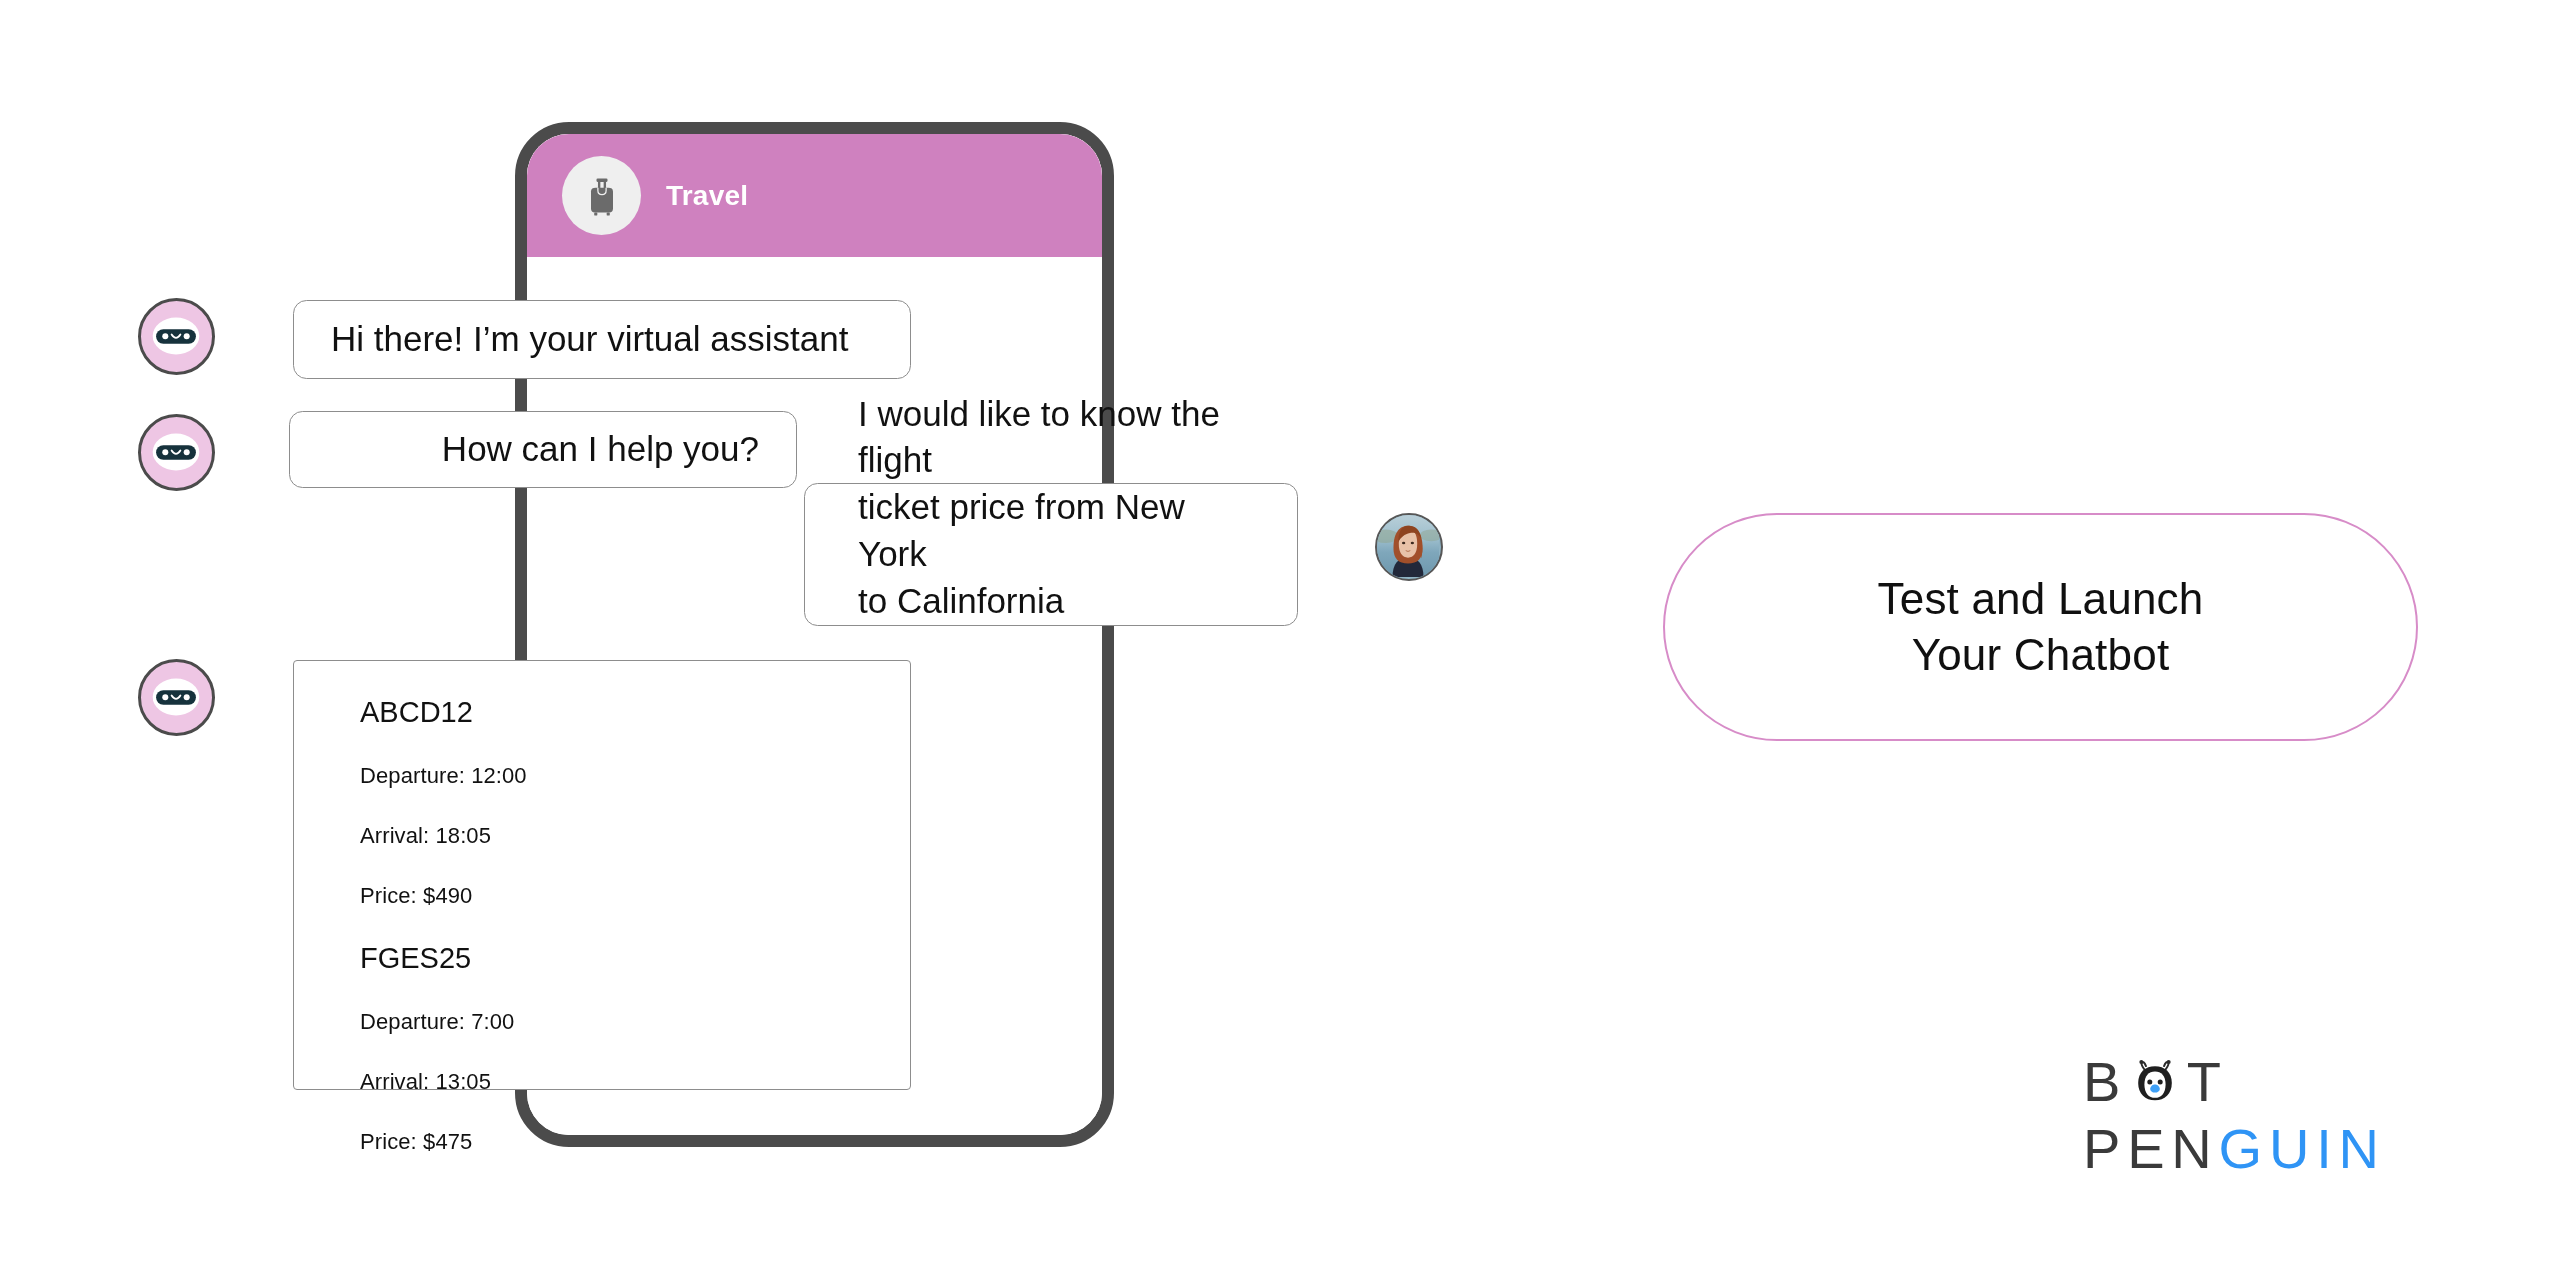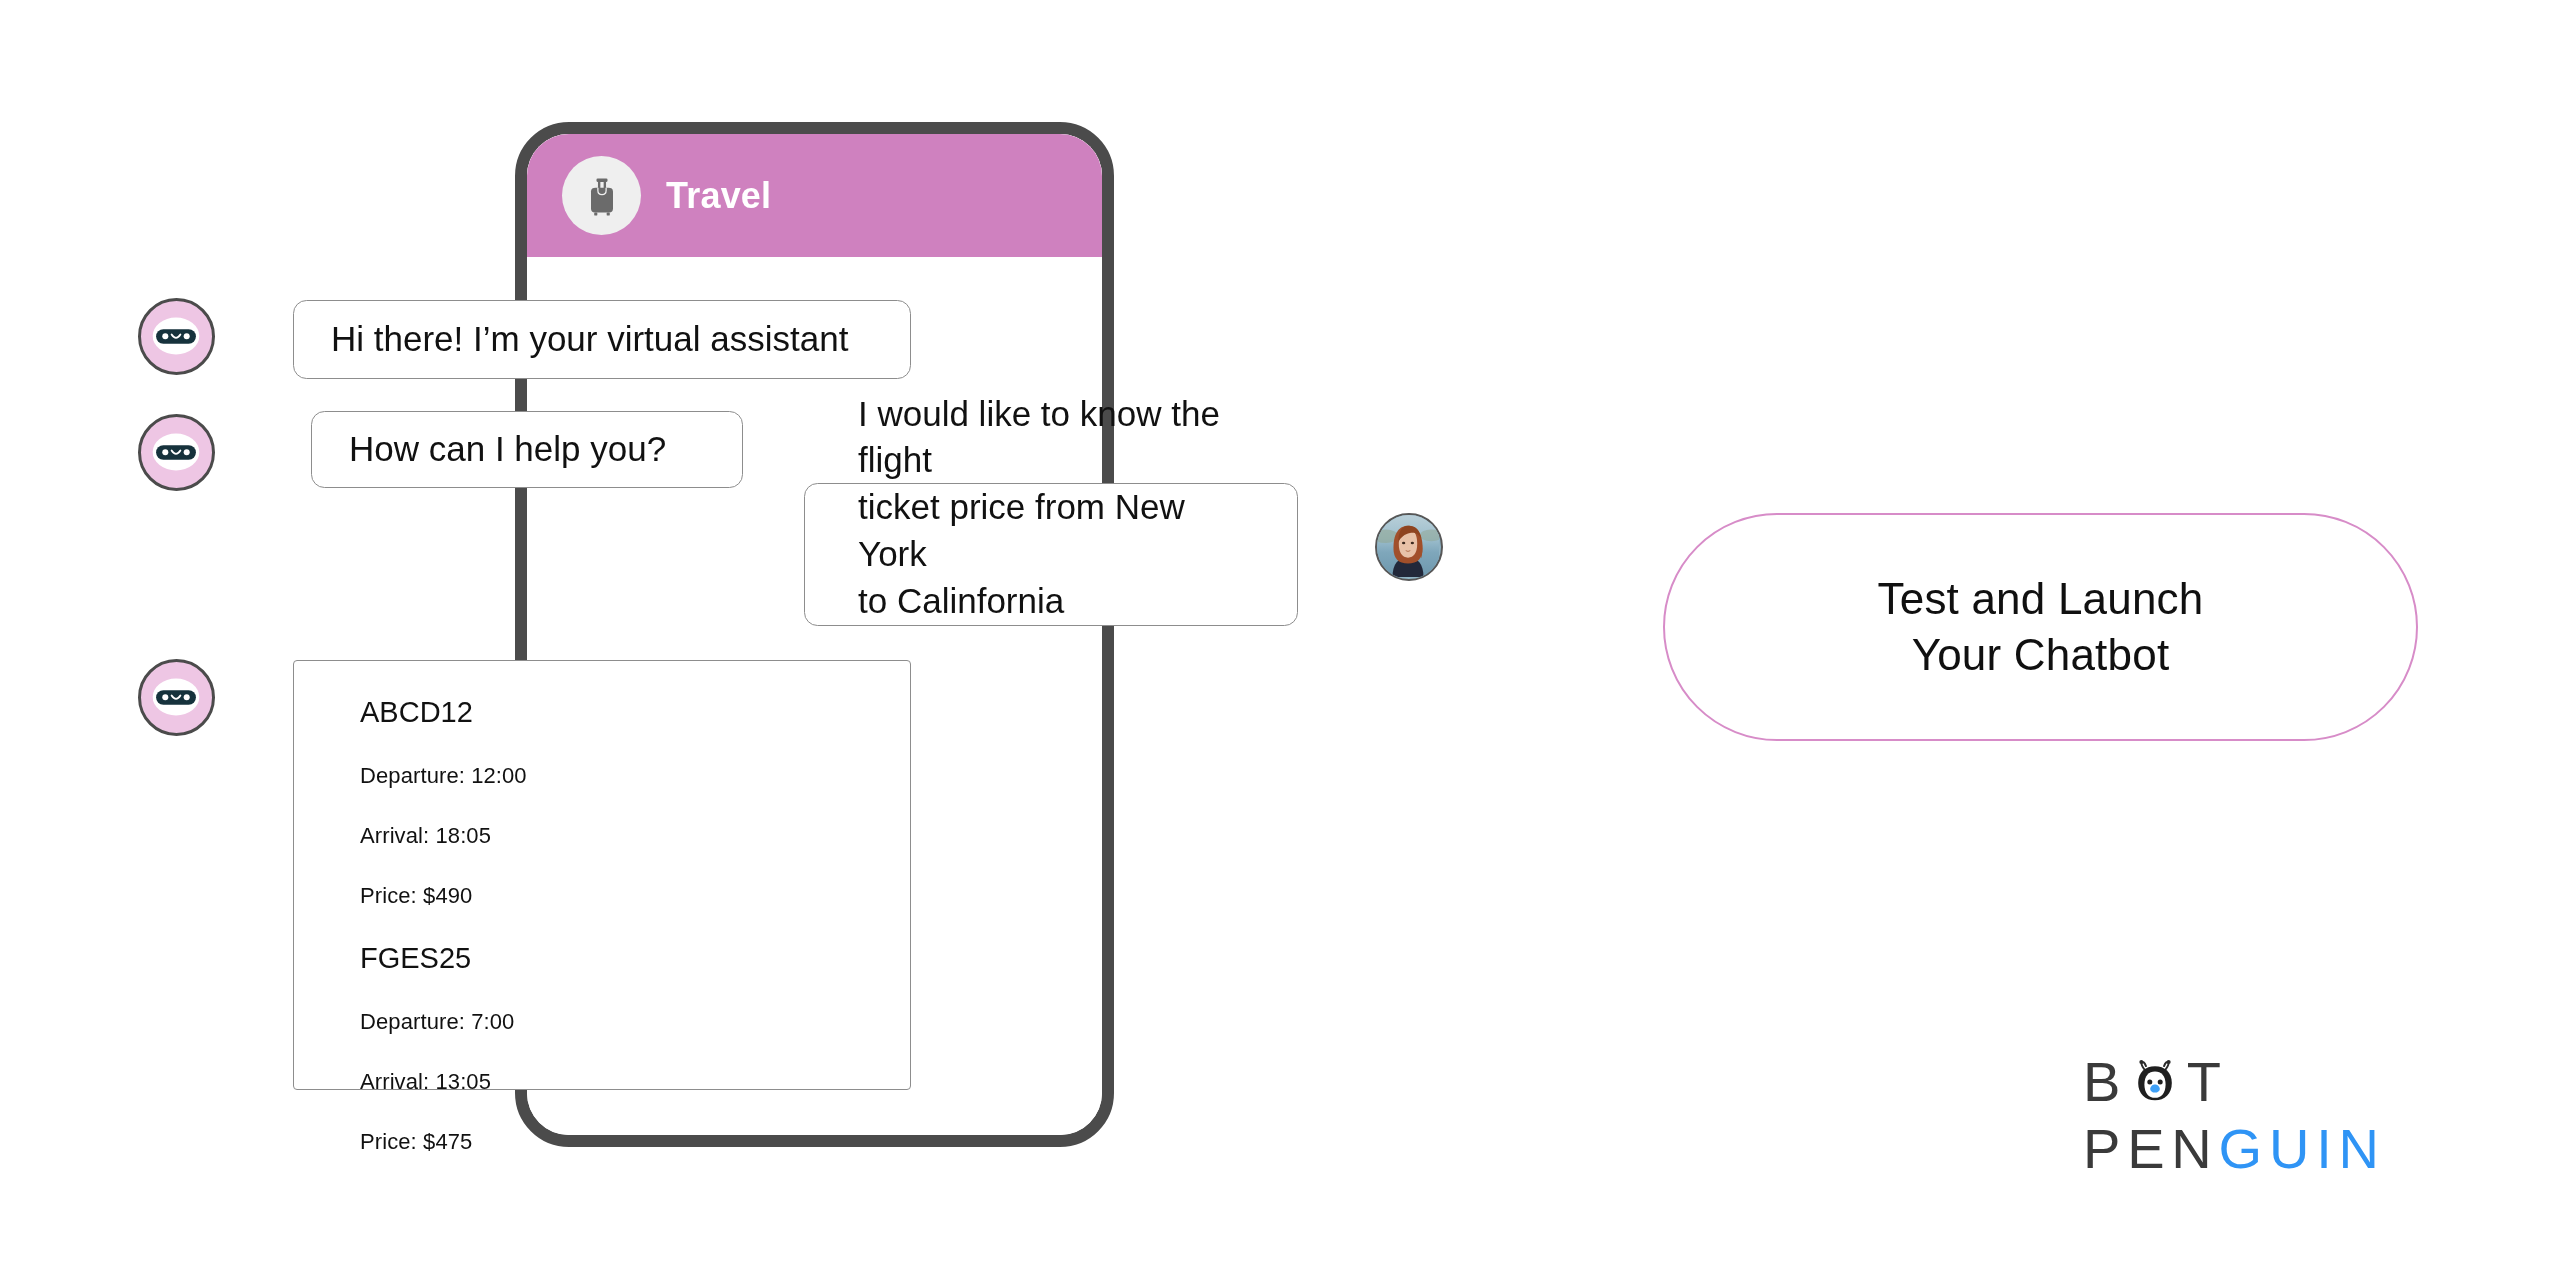--- a/index.html
+++ b/index.html
@@ -50,21 +50,21 @@
     border-radius: 50%;
     background: #efefef;
     display: flex;
     align-items: center;
     justify-content: center;
     flex: none;
   }
   #header-title {
     margin-left: 25px;
     color: #ffffff;
-    font-size: 36px;
+    font-size: 28px;
     font-weight: bold;
     letter-spacing: 0.2px;
   }
 
   
   #chat-overlay {
     position: absolute;
     left: 0; top: 0;
     width: 2576px;
     height: 1264px;
@@ -91,21 +91,21 @@
     box-sizing: border-box;
     color: #111111;
     font-size: 35px;
     line-height: 1.34;
     display: flex;
     align-items: center;
   }
   .bubble .txt { padding: 0 37px; width: 100%; }
 
   #bubble-greeting  { left: 293px; top: 300px; width: 618px; height: 79px; }
-  #bubble-help      { left: 311px; top: 411px; width: 432px; height: 77px; }
+  #bubble-help      { left: 289px; top: 411px; width: 508px; height: 77px; text-align: right; }
   #bubble-user      { left: 804px; top: 483px; width: 494px; height: 143px; align-items: flex-end; }
   #bubble-user .txt { padding: 26px 37px 0 53px; }
 
   #user-avatar {
     position: absolute;
     left: 1375px;
     top: 513px;
     width: 68px;
     height: 68px;
     border-radius: 50%;

